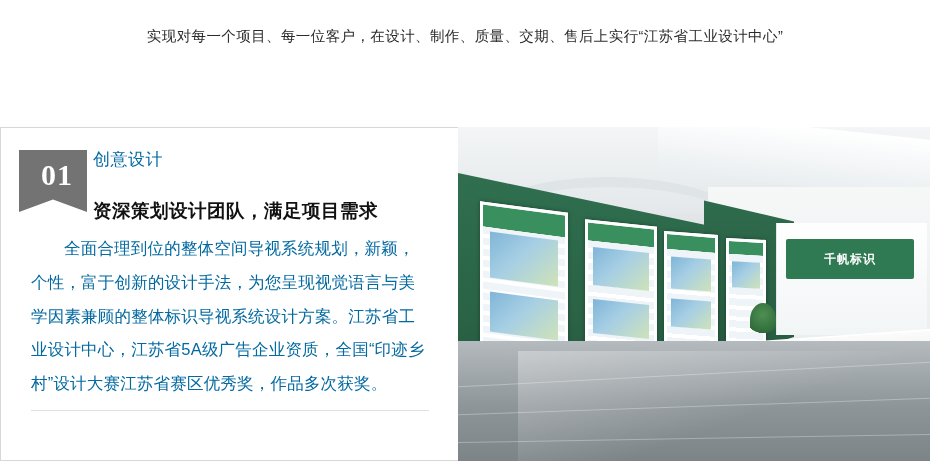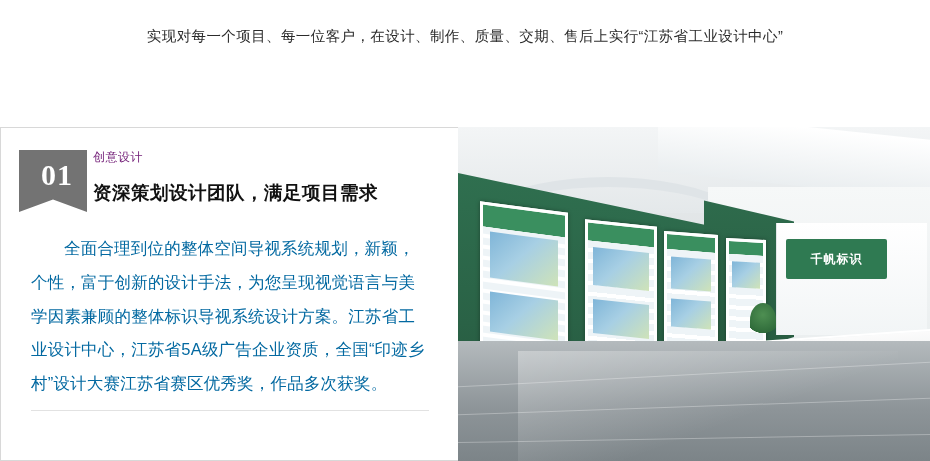--- a/index.html
+++ b/index.html
@@ -101,27 +101,27 @@
   }
 
   
   .title-block {
     position: absolute;
     left: 92px;
     top: 22px;
     width: 350px;
   }
   .title-small {
-    font-size: 12px;
-    color: #701a75;
+    font-size: 17px;
+    color: #0369a1;
     line-height: 1.2;
     letter-spacing: 0.5px;
   }
   .title-strong {
-    margin-top: 16px;
+    margin-top: 28px;
     font-size: 18.5px;
     font-weight: bold;
     color: #111111;
     letter-spacing: 0.5px;
   }
 
   
   .para {
     position: absolute;
     left: 30px;
@@ -223,21 +223,21 @@
   .logo-wall {
     position: absolute;
     left: 318px; top: 96px;
     width: 150px; height: 112px;
     background: linear-gradient(180deg, #ffffff 0%, #f2f5f6 100%);
     border-left: 1px solid #e3e7e9;
   }
   .logo-green {
     position: absolute;
     left: 328px; top: 112px;
-    width: 101px; height: 40px;
+    width: 128px; height: 40px;
     background: #2f7a52;
     border-radius: 2px;
     color: #ffffff;
     font-size: 12px;
     font-weight: bold;
     line-height: 40px;
     text-align: center;
     letter-spacing: 1px;
   }
   .desk {

